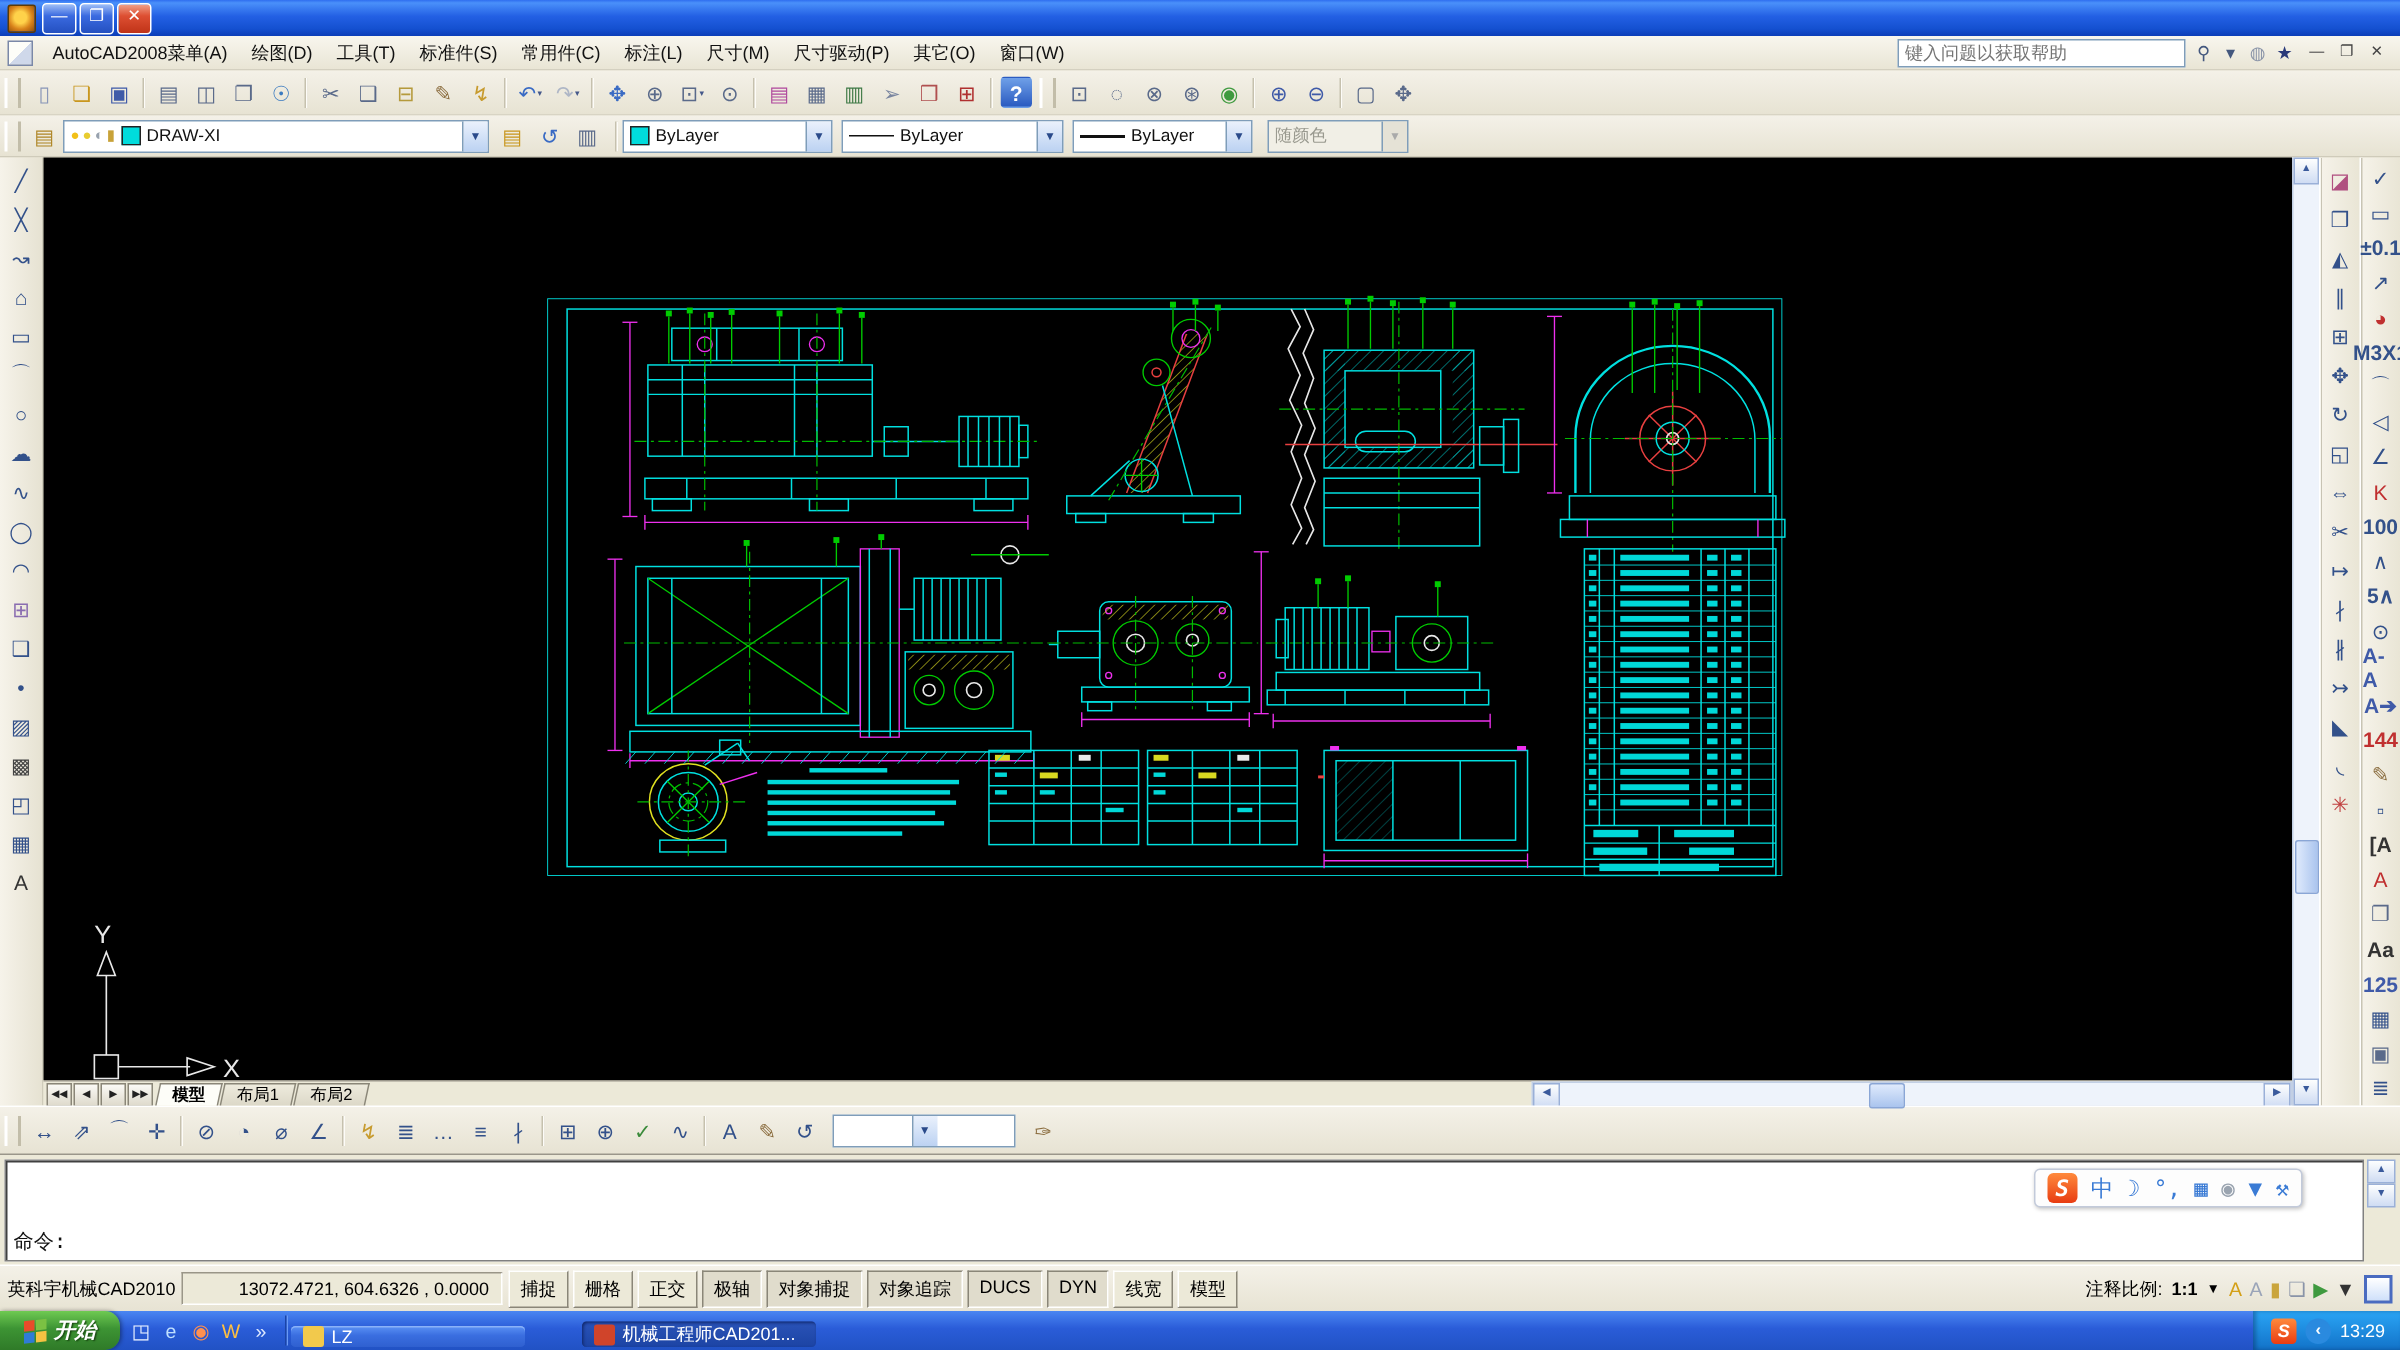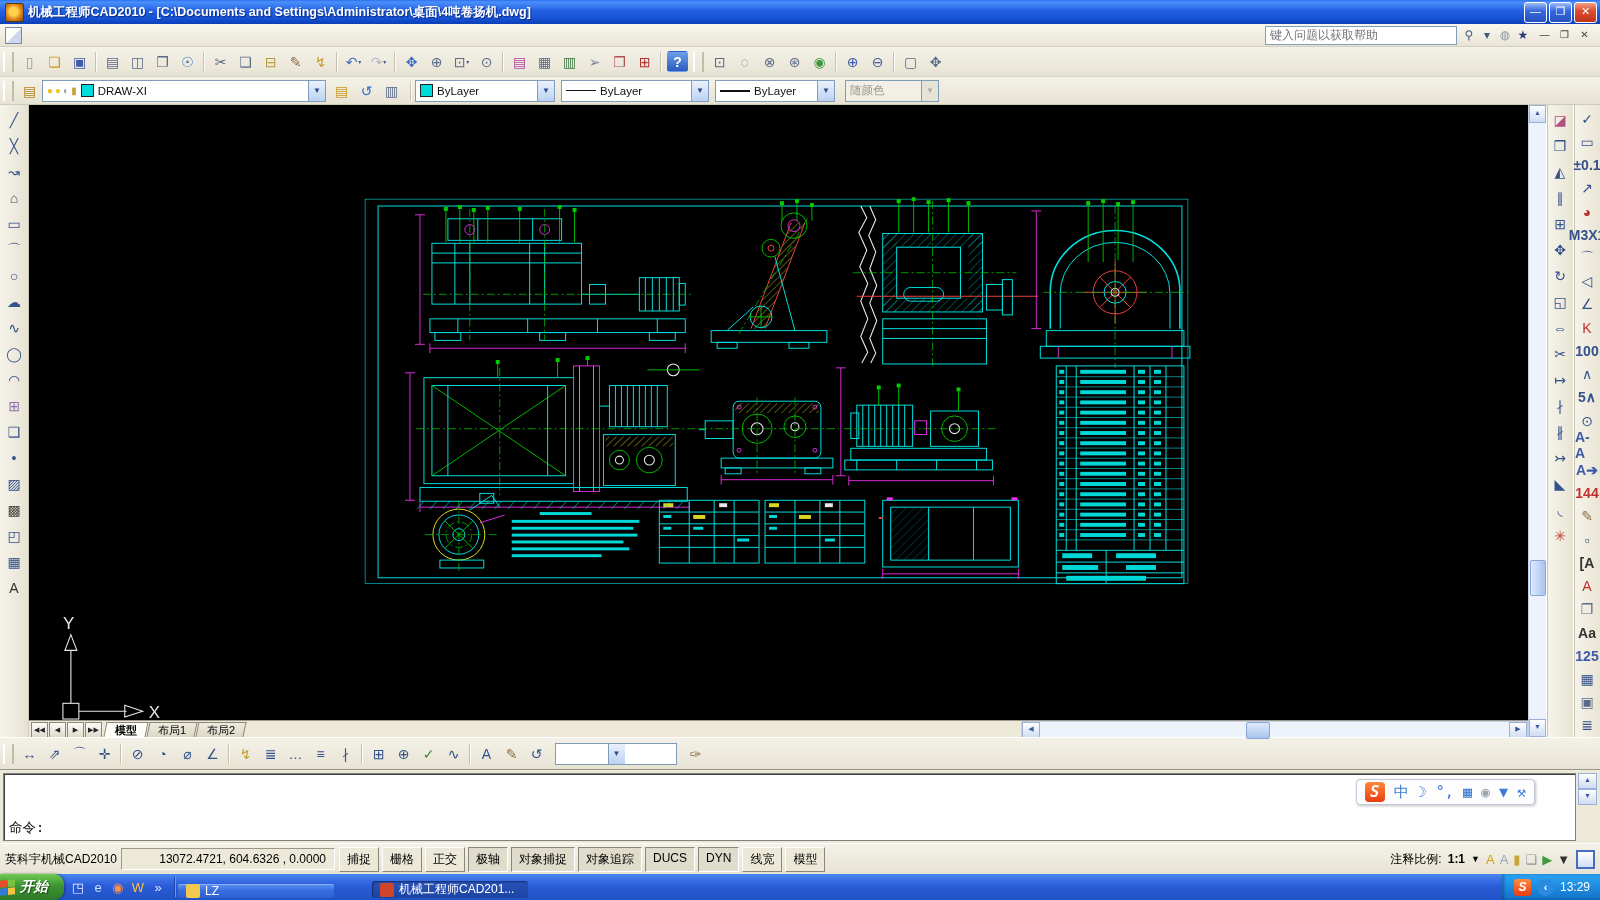--- a/index.html
+++ b/index.html
@@ -90,21 +90,21 @@
   #statusbar{height:30px;display:flex;align-items:center;background:linear-gradient(#f4f1e8,#e7e3d3);border-top:1px solid #fff;padding:0 5px;gap:4px;font-size:12px;}
   .scoord{border:1px solid;border-color:#9a9688 #fff #fff #9a9688;padding:3px 8px;min-width:196px;text-align:right;background:#ece9d8;}
   .stoggle{border:1px solid;border-color:#fff #8a8678 #8a8678 #fff;padding:3px 7px;background:#ece9d8;cursor:default;}
   .stoggle.pressed{border-color:#8a8678 #fff #fff #8a8678;background:#e0dccc;}
   .sright{margin-left:auto;display:flex;align-items:center;gap:6px;}
   .sicon{font-size:13px;color:#7a86a0;}
   .cleanbtn{width:15px;height:15px;border:2px solid #4a6bc0;background:linear-gradient(#fff,#cfe0fa);}
 
   
   #taskbar{height:26px;display:flex;align-items:stretch;background:linear-gradient(#4a86f2,#2a5cd8 45%,#2152c4);}
-  #startbtn{display:flex;align-items:center;gap:5px;color:#fff;font-weight:bold;font-size:14px;font-style:italic;padding:0 16px 0 0;
+  #startbtn{display:flex;align-items:center;gap:5px;color:#fff;font-weight:bold;font-size:14px;font-style:italic;padding:0 16px 0 16px;
     background:linear-gradient(#6fca52,#3d9434 45%,#2f7a28);border-radius:0 10px 10px 0;box-shadow:1px 0 3px rgba(0,0,0,.4);text-shadow:1px 1px 1px #1a4a14;}
   .flag{display:grid;grid-template-columns:7px 7px;grid-template-rows:7px 7px;gap:1px;transform:skewY(-6deg);}
   .flag i{display:block;}
   .qlicon{width:20px;display:flex;align-items:center;justify-content:center;font-size:13px;color:#e8f0ff;}
   .tasksep{width:1px;background:#1a44a8;margin:3px 2px;box-shadow:1px 0 0 #6a9af5;}
   .taskbtn{display:flex;align-items:center;gap:5px;color:#fff;font-size:12px;padding:0 8px;margin:2px 1px;border-radius:3px;min-width:140px;
     background:linear-gradient(#5b92f5,#3a6ee0 45%,#2f60d0);box-shadow:inset 0 1px 0 #8ab2f8;}
   .taskbtn.active{background:linear-gradient(#2a53b8,#1c44a4);box-shadow:inset 1px 1px 2px #122a70;margin-top:40px;}
   .tico{width:14px;height:14px;border-radius:2px;flex:none;}
   #tray{margin-left:auto;display:flex;align-items:center;gap:6px;padding:0 10px 0 12px;
@@ -112,30 +112,41 @@
   .trayicon{width:17px;height:17px;border-radius:3px;text-align:center;line-height:17px;font-weight:bold;}
   #clock{font-size:12px;color:#fff;}
 </style>
 </head>
 <body>
 
 <div id="app">
 
   <div class="titlebar">
     <div class="appicon"></div>
-    <div class="ttl">机械工程师CAD2010 - [C:\Documents and Settings\Administrator\桌面\4吨卷扬机.dwg]</div>
     <div class="winbtns">
         <span class="wbtn">—</span>
         <span class="wbtn">❐</span>
         <span class="wbtn close">✕</span>
       </div>
   </div>
 
   <div class="menubar">
     <div class="docicon"></div>
+    <div id="menus" style="display:flex;">
+        <div class="menu-item">AutoCAD2008菜单(A)</div>
+        <div class="menu-item">绘图(D)</div>
+        <div class="menu-item">工具(T)</div>
+        <div class="menu-item">标准件(S)</div>
+        <div class="menu-item">常用件(C)</div>
+        <div class="menu-item">标注(L)</div>
+        <div class="menu-item">尺寸(M)</div>
+        <div class="menu-item">尺寸驱动(P)</div>
+        <div class="menu-item">其它(O)</div>
+        <div class="menu-item">窗口(W)</div>
+      </div>
     <div class="mb-right">
       <input class="helpbox" placeholder="键入问题以获取帮助" style="">
       <div style="display:flex;">
           <span class="mbicon" style="color: rgb(68, 88, 126);">⚲</span>
           <span class="mbicon" style="color: rgb(68, 88, 126);">▾</span>
           <span class="mbicon" style="color: rgb(138, 148, 168);">◍</span>
           <span class="mbicon" style="color: rgb(42, 58, 122);">★</span>
         </div>
       <div style="display:flex;gap:1px;">
           <span class="docbtn">—</span>

